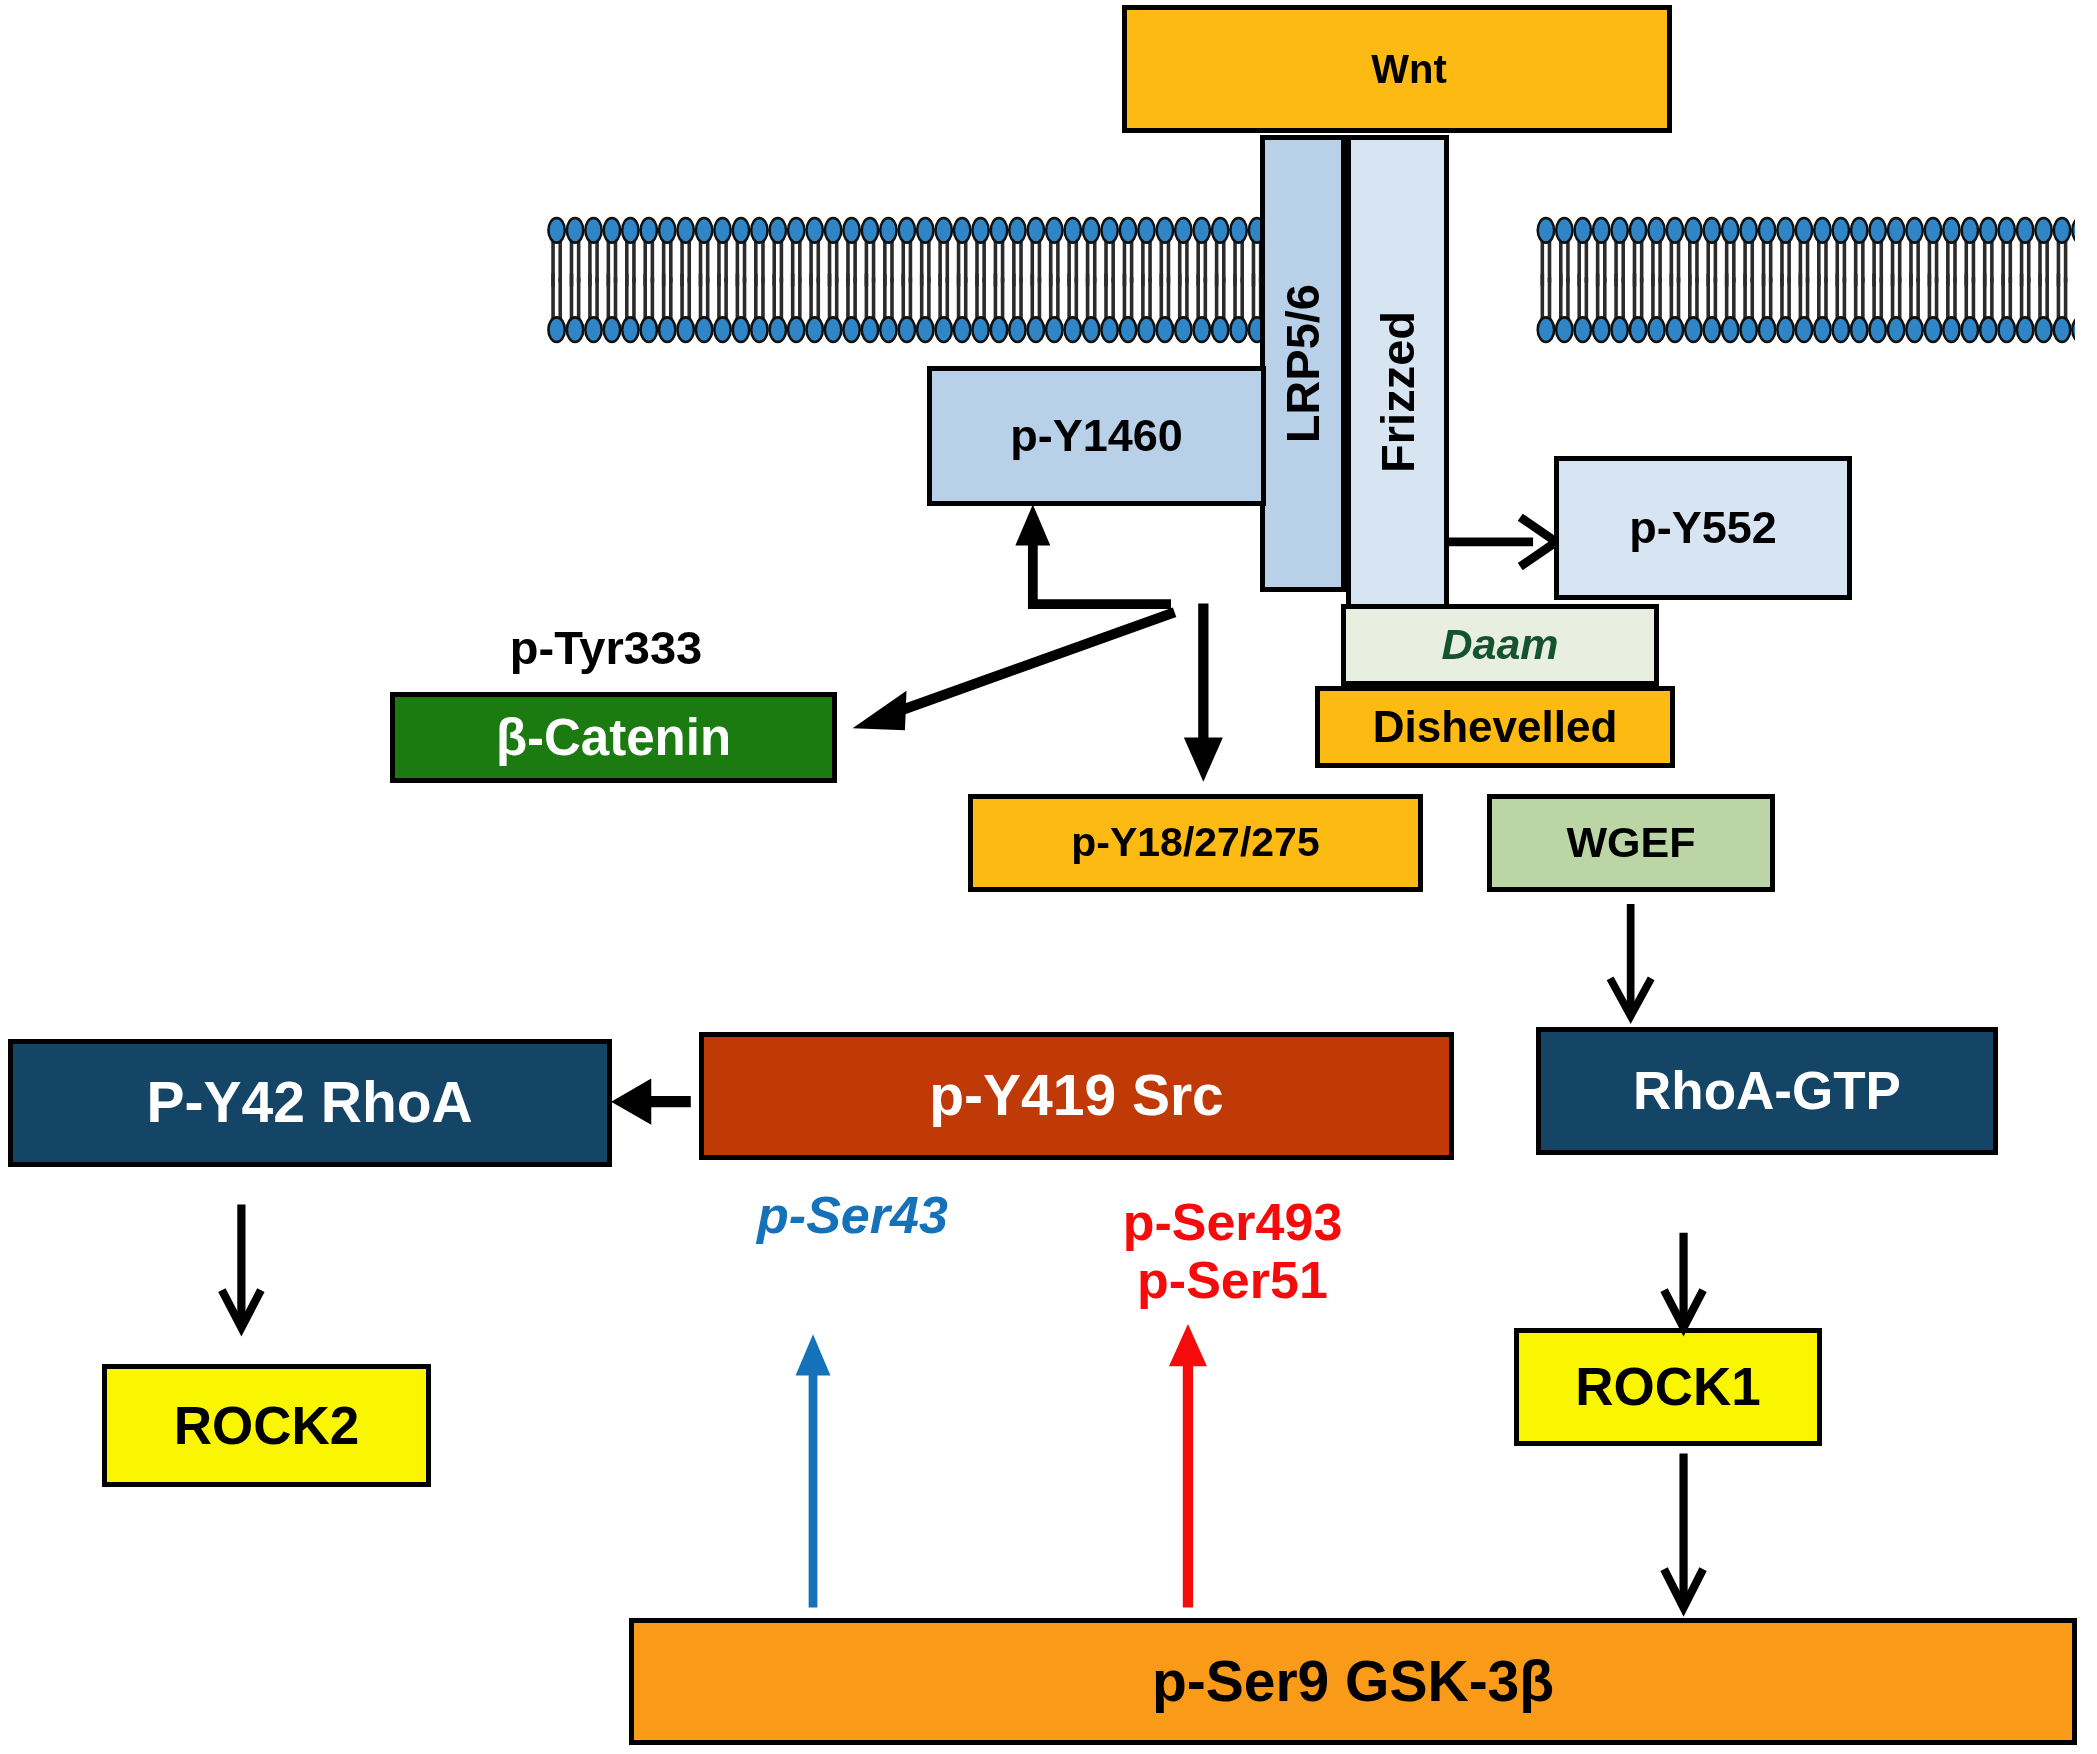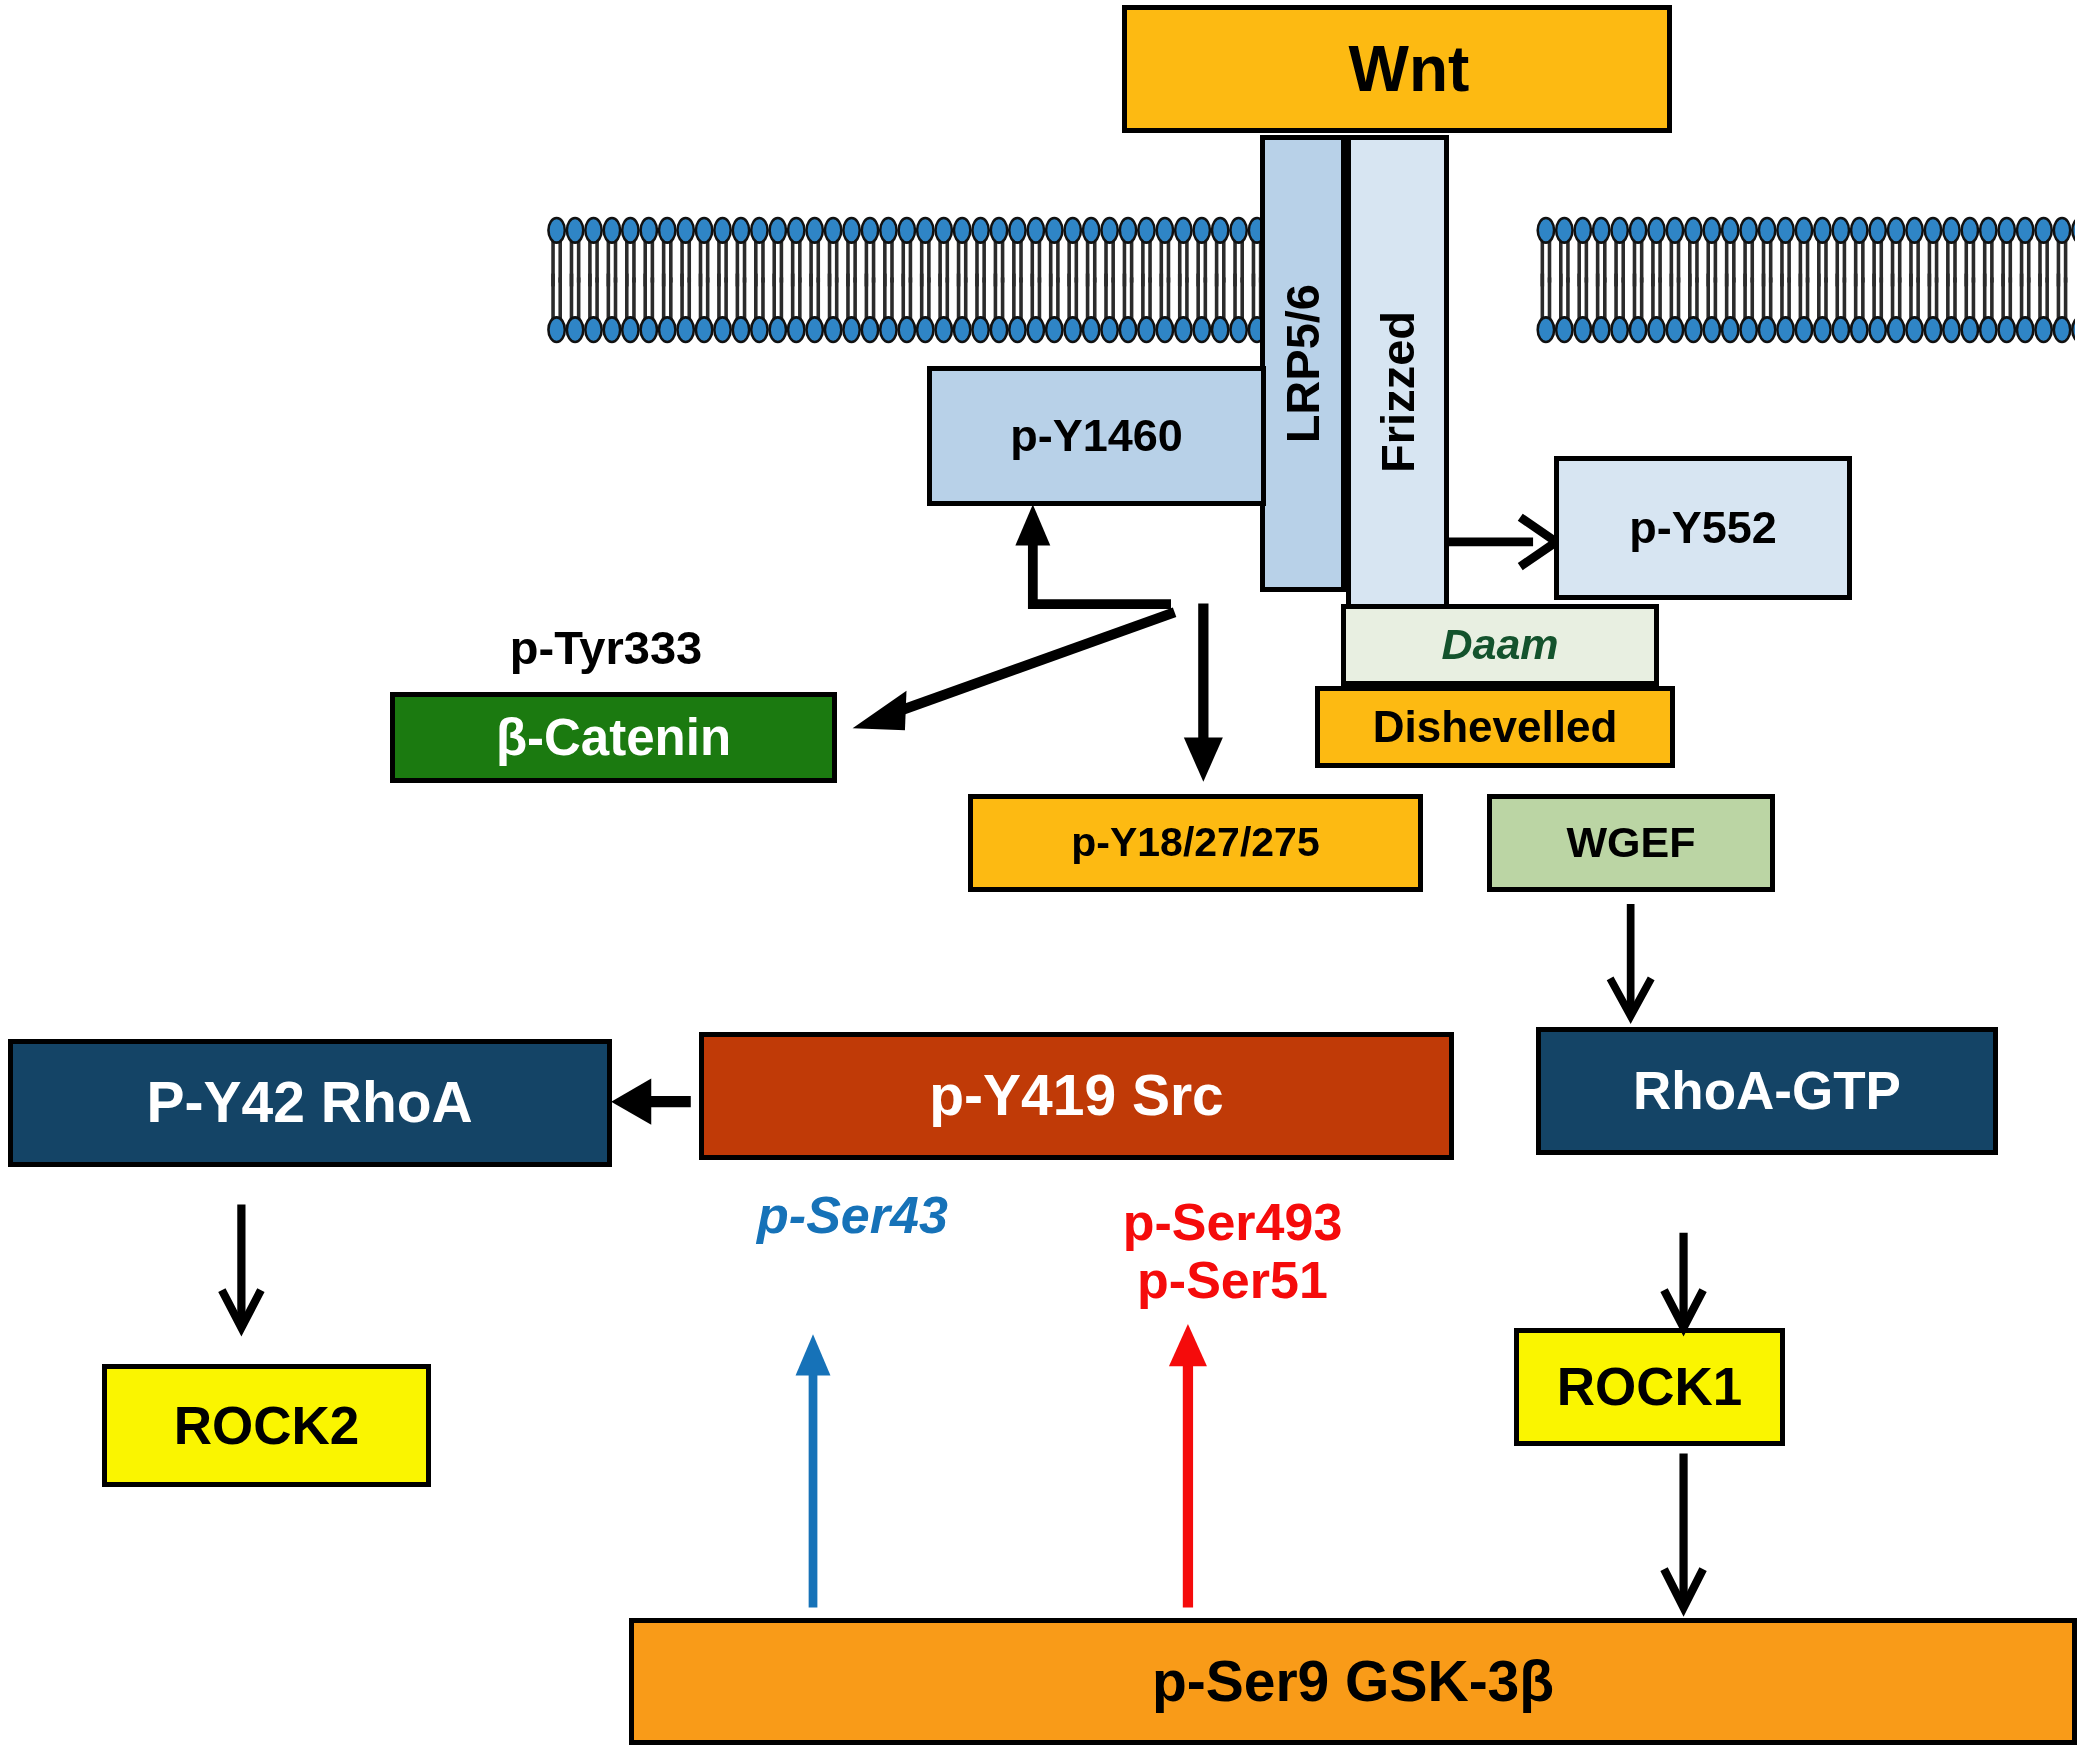--- a/index.html
+++ b/index.html
@@ -544,21 +544,21 @@
       <path d="M1583,3130 L1583,2655" stroke="#1672B8" stroke-width="17" fill="none"></path>
       <path d="M1583,2598 L1549,2678 L1617,2678 z" fill="#1672B8"></path>
     </g>
 
     <g>
       <path d="M2313,3130 L2313,2640" stroke="#F50B0B" stroke-width="20" fill="none"></path>
       <path d="M2313,2578 L2276,2660 L2350,2660 z" fill="#F50B0B"></path>
     </g>
   </svg>
 
-  <div class="node" id="node-wnt" style="left: 1122px; top: 5.1px; width: 550px; height: 128px; font-size: 64px; color: rgb(0, 0, 0); background: rgb(253, 186, 18); z-index: 5; padding-left: 24px;">
+  <div class="node" id="node-wnt" style="left: 1122px; top: 5.1px; width: 550px; height: 128px; font-size: 40px; color: rgb(0, 0, 0); background: rgb(253, 186, 18); z-index: 5; padding-left: 24px;">
     <span>Wnt</span>
   </div>
 
   <div class="node" id="node-lrp56" style="left: 1260px; top: 135px; width: 86px; height: 457px; font-size: 47px; color: rgb(0, 0, 0); background: rgb(184, 209, 232); z-index: 5;">
     <span class="vert">LRP5/6</span>
   </div>
 
   <div class="node" id="node-frizzed" style="left: 1346px; top: 135px; width: 103px; height: 514px; font-size: 47px; color: rgb(0, 0, 0); background: rgb(215, 229, 242); z-index: 5;">
     <span class="vert">Frizzed</span>
   </div>
@@ -614,21 +614,21 @@
 
   <div class="plain-label noborder" id="node-p_ser493_51" style="left: 1076px; top: 1179px; width: 313px; height: 144px; font-size: 52px; color: rgb(245, 11, 11);">
     <span>p-Ser493
 p-Ser51</span>
   </div>
 
   <div class="node" id="node-rock2" style="left: 102px; top: 1364px; width: 329px; height: 123px; font-size: 53px; color: rgb(0, 0, 0); background: rgb(250, 245, 0);">
     <span>ROCK2</span>
   </div>
 
-  <div class="node" id="node-rock1" style="left: 1514px; top: 1328px; width: 271px; height: 118px; font-size: 53px; color: rgb(0, 0, 0); background: rgb(250, 245, 0);">
+  <div class="node" id="node-rock1" style="left: 1514px; top: 1328px; width: 308px; height: 118px; font-size: 53px; color: rgb(0, 0, 0); background: rgb(250, 245, 0);">
     <span>ROCK1</span>
   </div>
 
   <div class="node" id="node-p_ser9_gsk3b" style="left: 629px; top: 1618px; width: 1448px; height: 127px; font-size: 57px; color: rgb(0, 0, 0); background: rgb(249, 155, 24);">
     <span>p-Ser9 GSK-3β</span>
   </div>
 
 </div>
 
 

